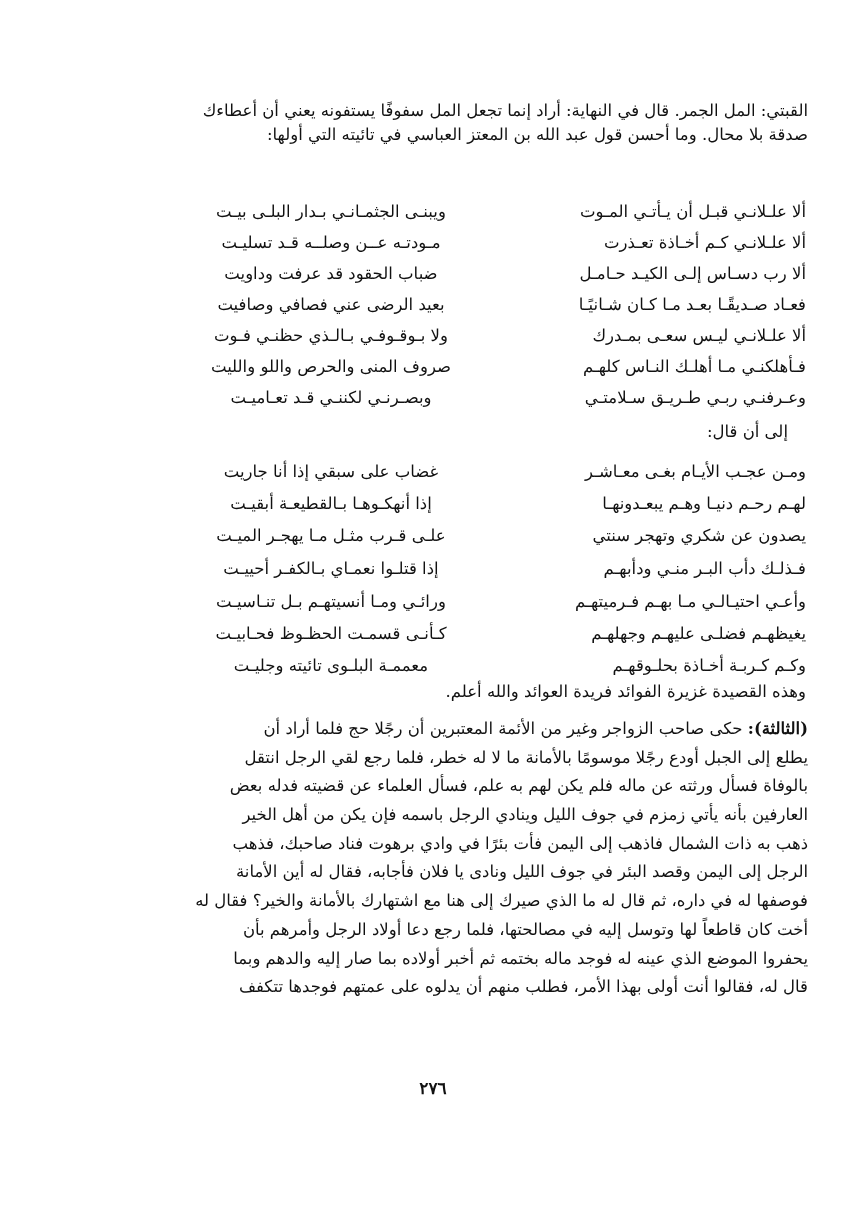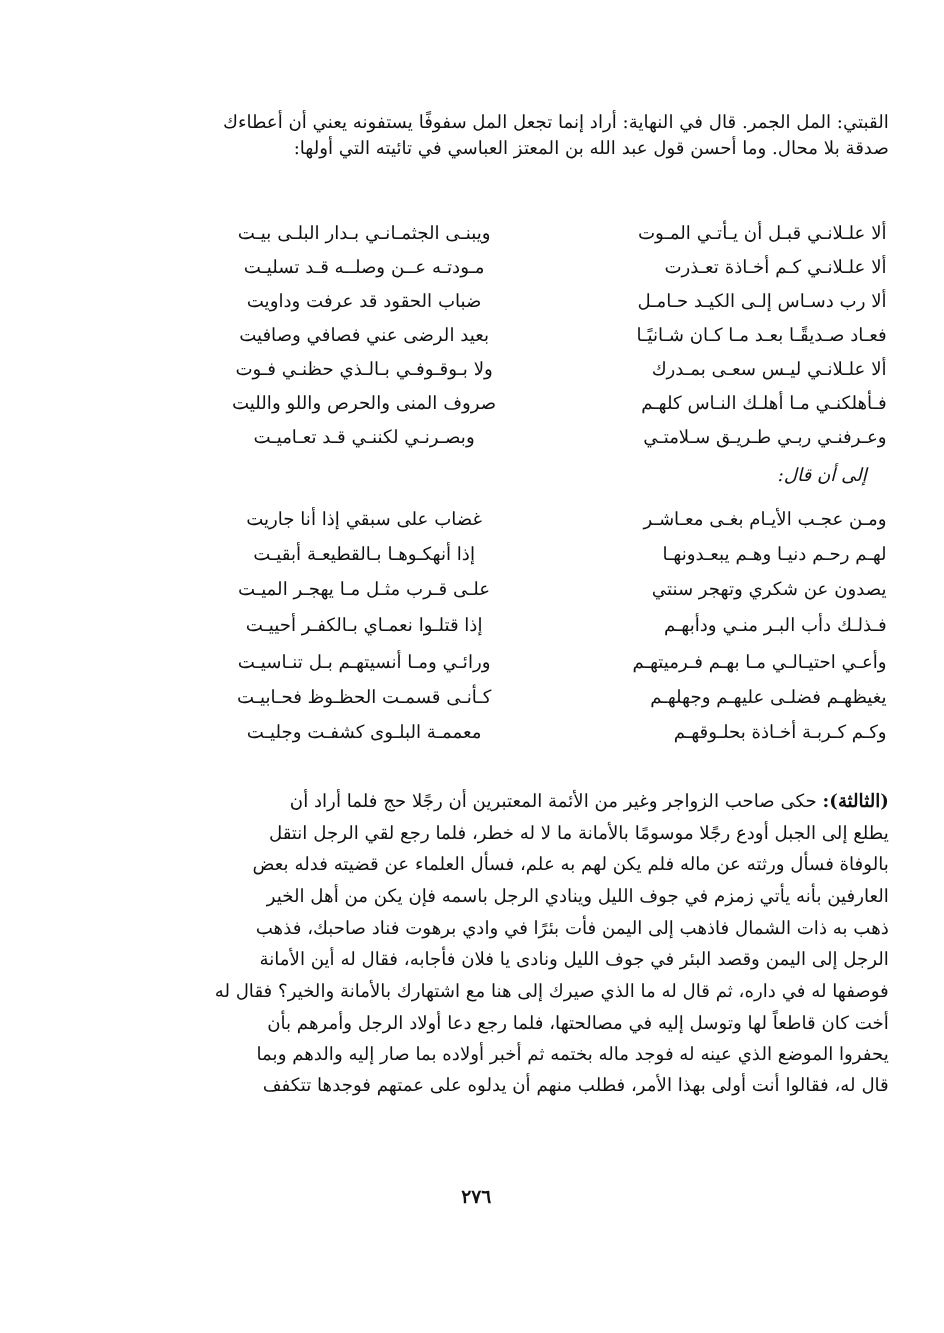--- a/index.html
+++ b/index.html
@@ -7,21 +7,21 @@
       font-family: "DejaVu Serif", "Liberation Serif", serif; color: #111; }
     .page { position: absolute; left: 0; top: 0; width: 858px; height: 1212px; background: #fff; margin-left: 48px; }
     .para { position: absolute; direction: rtl; text-align: justify; text-align-last: right;
       font-size: 16.5px; color: #111; }
     .intro { left: 100px; width: 660px; top: 99px; line-height: 23.5px; }
     .intro .line { display: block; white-space: nowrap; height: 23.5px; }
     .verses { position: absolute; direction: rtl; font-size: 16.5px; }
     .verse { position: absolute; white-space: nowrap; direction: rtl; }
     .hemi-r { right: 100px; width: 330px; text-align: right; }
     .hemi-l { right: 435px; width: 280px; text-align: center; }
-    .label { position: absolute; direction: rtl; font-size: 16.5px; white-space: nowrap; font-style: italic; }
+    .label { position: absolute; direction: rtl; font-size: 16.5px; white-space: nowrap; }
     .body-para { left: 100px; width: 660px; line-height: 28.7px; }
     .body-para .line { display: block; white-space: nowrap; height: 28.7px; text-align: left; }
     .bold { font-weight: bold; }
     .page-number { position: absolute; top: 1078px; left: 0; width: 770px; text-align: center;
       font-weight: bold; font-size: 17px; direction: rtl; }
   </style>
 </head>
 <body>
 
 <div class="page">
@@ -57,23 +57,24 @@
     <span class="verse hemi-l" style="top:494px">إذا أنهكـوهـا بـالقطيعـة أبقيـت</span>
     <span class="verse hemi-r" style="top:526px">يصدون عن شكري وتهجر سنتي</span>
     <span class="verse hemi-l" style="top:526px">علـى قـرب مثـل مـا يهجـر الميـت</span>
     <span class="verse hemi-r" style="top:559px">فـذلـك دأب البـر منـي ودأبهـم</span>
     <span class="verse hemi-l" style="top:559px">إذا قتلـوا نعمـاي بـالكفـر أحييـت</span>
     <span class="verse hemi-r" style="top:592px">وأعـي احتيـالـي مـا بهـم فـرميتهـم</span>
     <span class="verse hemi-l" style="top:592px">ورائـي ومـا أنسيتهـم بـل تنـاسيـت</span>
     <span class="verse hemi-r" style="top:624px">يغيظهـم فضلـى عليهـم وجهلهـم</span>
     <span class="verse hemi-l" style="top:624px">كـأنـى قسمـت الحظـوظ فحـابيـت</span>
     <span class="verse hemi-r" style="top:656px">وكـم كـربـة أخـاذة بحلـوقهـم</span>
-    <span class="verse hemi-l" style="top:656px">معممـة البلـوى كشفـت وجليـت</span>
+    <span class="verse hemi-l" style="top:656px">معممـة البلـوى تائيته وجليـت</span>
   </div>
 
+  <span class="label" style="right:100px;top:682px">وهذه القصيدة غزيرة الفوائد فريدة العوائد والله أعلم.</span>
 
   <div class="para body-para" style="top:715px">
     <span class="line"><span class="bold">(الثالثة):</span> <span>حكى صاحب الزواجر وغير من الأئمة المعتبرين أن رجًلا حج فلما أراد أن</span></span>
     <span class="line">يطلع إلى الجبل أودع رجًلا موسومًا بالأمانة ما لا له خطر، فلما رجع لقي الرجل انتقل</span>
     <span class="line">بالوفاة فسأل ورثته عن ماله فلم يكن لهم به علم، فسأل العلماء عن قضيته فدله بعض</span>
     <span class="line">العارفين بأنه يأتي زمزم في جوف الليل وينادي الرجل باسمه فإن يكن من أهل الخير</span>
     <span class="line">ذهب به ذات الشمال فاذهب إلى اليمن فأت بئرًا في وادي برهوت فناد صاحبك، فذهب</span>
     <span class="line">الرجل إلى اليمن وقصد البئر في جوف الليل ونادى يا فلان فأجابه، فقال له أين الأمانة</span>
     <span class="line">فوصفها له في داره، ثم قال له ما الذي صيرك إلى هنا مع اشتهارك بالأمانة والخير؟ فقال له</span>
     <span class="line">أخت كان قاطعاً لها وتوسل إليه في مصالحتها، فلما رجع دعا أولاد الرجل وأمرهم بأن</span>

